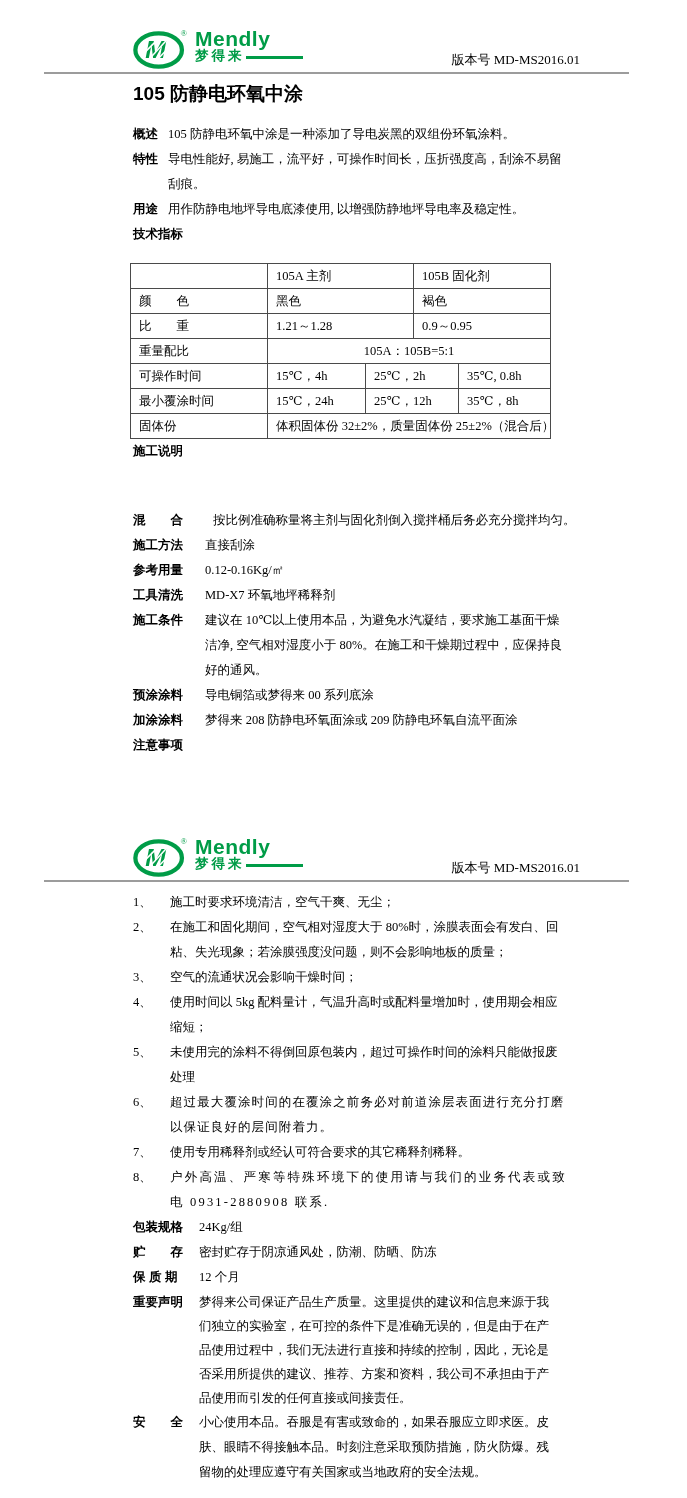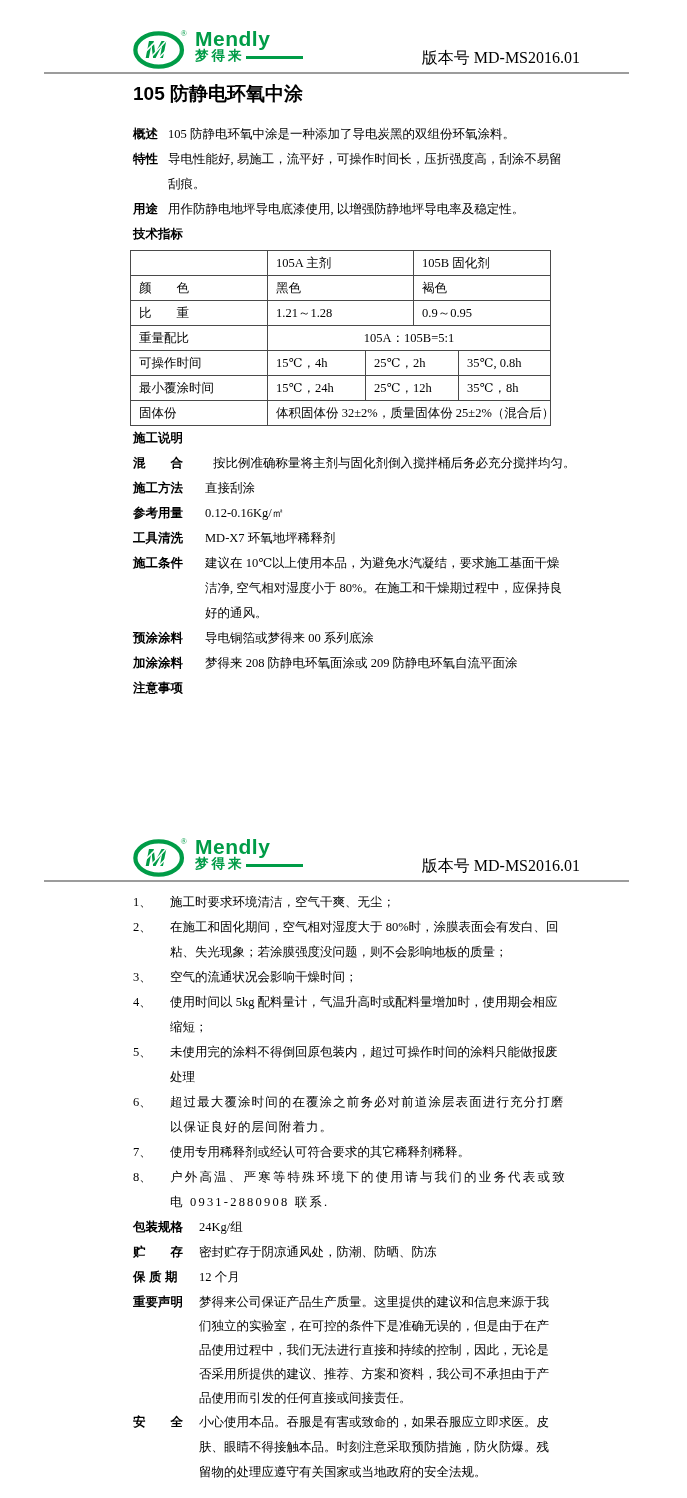--- a/index.html
+++ b/index.html
@@ -13,37 +13,37 @@
   .hdr{position:relative;height:46px;margin-top:26px;}
   .p2 .hdr{margin-top:22px;}
   .logo{display:flex;align-items:flex-start;gap:5px;width:170px;}
   .logo-texts{display:flex;flex-direction:column;flex:1;padding-top:3px;}
   .logo-en{font-family:"Liberation Sans","DejaVu Sans",sans-serif;font-weight:bold;
     font-size:21px;line-height:19px;color:#009C47;letter-spacing:.5px;}
   .logo-zh{display:flex;align-items:center;}
   .logo-zh .zh{font-family:"Liberation Sans","DejaVu Sans",sans-serif;font-weight:bold;
     font-size:13.5px;line-height:16px;color:#009C47;letter-spacing:3px;}
   .logo-bar{flex:1;height:2.5px;background:#009C47;margin-left:1px;margin-top:3px;}
-  .version{position:absolute;right:0;bottom:3px;font-size:16px;}
+  .version{position:absolute;right:0;bottom:3px;font-size:13px;}
   .rule{border-top:2px solid #9c9c9c;margin-left:-89px;margin-right:-49px;}
   
   .title{font-family:"Liberation Sans","DejaVu Sans",sans-serif;font-weight:bold;
     font-size:19px;line-height:24px;margin-top:8px;}
   .sec{margin-top:16px;}
   .row{display:flex;line-height:25px;}
   .lblA{flex:0 0 35px;font-family:"Liberation Sans","DejaVu Sans",sans-serif;font-weight:bold;}
   .txtA{max-width:400px;}
   .h3{font-family:"Liberation Sans","DejaVu Sans",sans-serif;font-weight:bold;line-height:25px;}
-  table{border-collapse:collapse;width:420px;margin-left:-3px;margin-top:3px;table-layout:fixed;}
+  table{border-collapse:collapse;width:420px;margin-left:-3px;margin-top:16px;table-layout:fixed;}
   td{border:1px solid #4a4a4a;height:24px;padding:0 4px 0 8px;overflow:hidden;white-space:nowrap;}
   td.ctr{text-align:center;padding-left:4px;}
   .lower{margin-top:0;}
   .lblB{flex:0 0 72px;font-family:"Liberation Sans","DejaVu Sans",sans-serif;font-weight:bold;}
   .mixlbl{font-family:"Liberation Sans","DejaVu Sans",sans-serif;font-weight:bold;margin-right:30px;}
-  .para{line-height:25px;}
+  .para{line-height:25px;margin-top:44px;}
   .narrow{max-width:362px;}
   
   .notes{margin-top:8px;}
   .note{display:flex;line-height:25px;}
   .num{flex:0 0 37px;}
   .ntext{flex:1;max-width:399px;}
   .ls1{letter-spacing:1.1px;}
   .ls2{letter-spacing:2.2px;}
   .lblC{flex:0 0 66px;font-family:"Liberation Sans","DejaVu Sans",sans-serif;font-weight:bold;}
   .txtC{max-width:354px;}

